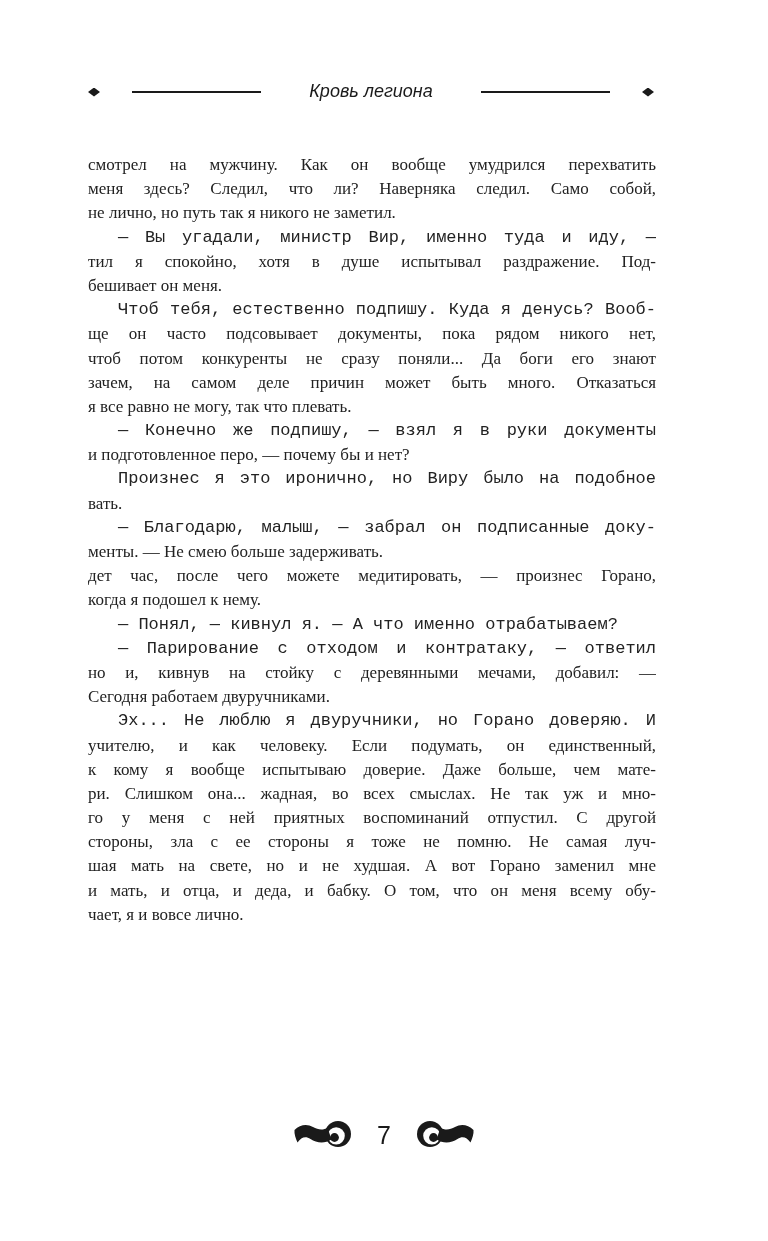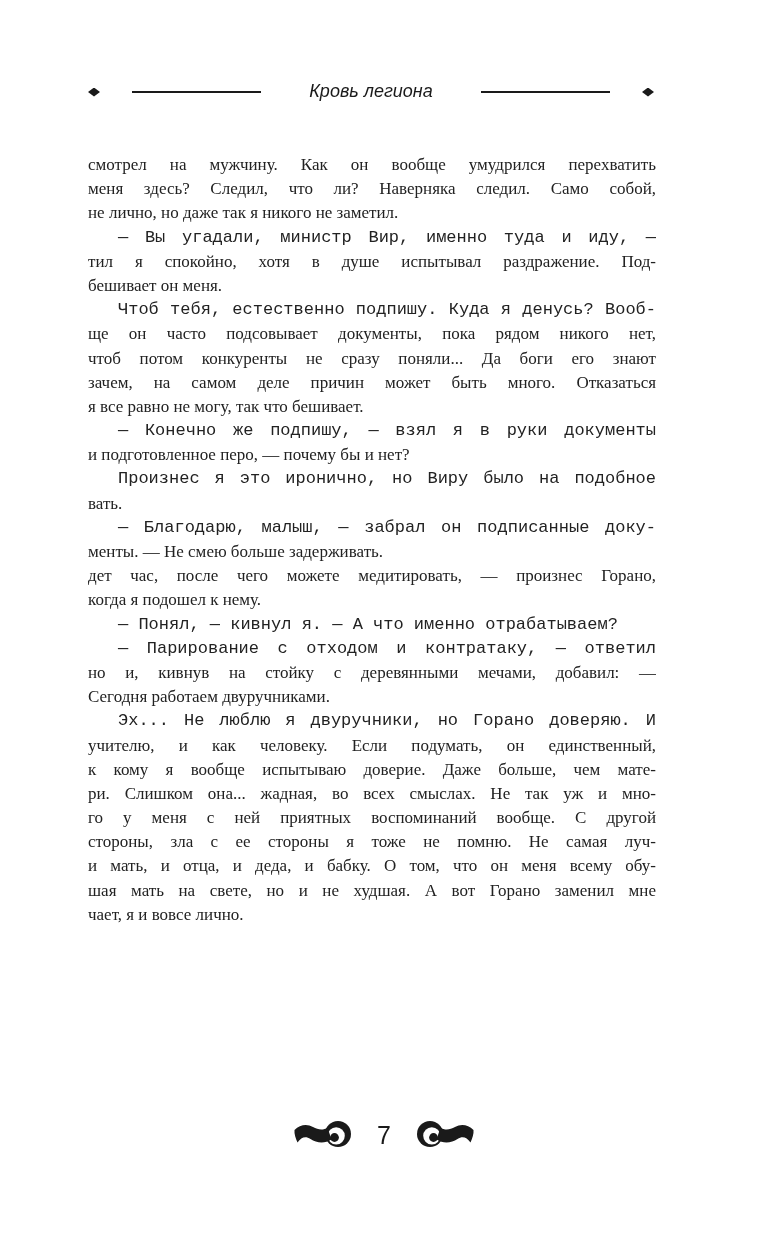--- a/index.html
+++ b/index.html
@@ -64,33 +64,33 @@
     <span class="hdr-rule"></span>
     <span class="hdr-title">Кровь легиона</span>
     <span class="hdr-rule"></span>
     <span class="hdr-diamond"></span>
   </div>
 
   <div class="body-text">
       <div class="para">
         <div class="tl">смотрел на мужчину. Как он вообще умудрился перехватить</div>
         <div class="tl">меня здесь? Следил, что ли? Наверняка следил. Само собой,</div>
-        <div class="tl last">не лично, но даже так я никого не заметил.</div>
+        <div class="tl last">не лично, но путь так я никого не заметил.</div>
       </div>
       <div class="para">
         <div class="tl ind">— Вы угадали, министр Вир, именно туда и иду, — отве-</div>
         <div class="tl">тил я спокойно, хотя в душе испытывал раздражение. Под-</div>
         <div class="tl last">бешивает он меня.</div>
       </div>
       <div class="para">
         <div class="tl ind">Чтоб тебя, естественно подпишу. Куда я денусь? Вооб-</div>
         <div class="tl">ще он часто подсовывает документы, пока рядом никого нет,</div>
         <div class="tl">чтоб потом конкуренты не сразу поняли... Да боги его знают</div>
         <div class="tl">зачем, на самом деле причин может быть много. Отказаться</div>
-        <div class="tl last">я все равно не могу, так что бешивает.</div>
+        <div class="tl last">я все равно не могу, так что плевать.</div>
       </div>
       <div class="para">
         <div class="tl ind">— Конечно же подпишу, — взял я в руки документы</div>
         <div class="tl last">и подготовленное перо, — почему бы и нет?</div>
       </div>
       <div class="para">
         <div class="tl ind">Произнес я это иронично, но Виру было на подобное пле-</div>
         <div class="tl last">вать.</div>
       </div>
       <div class="para">
@@ -107,24 +107,24 @@
       <div class="para">
         <div class="tl ind">— Парирование с отходом и контратаку, — ответил Гора-</div>
         <div class="tl">но и, кивнув на стойку с деревянными мечами, добавил: —</div>
         <div class="tl last">Сегодня работаем двуручниками.</div>
       </div>
       <div class="para">
         <div class="tl ind">Эх... Не люблю я двуручники, но Горано доверяю. И как</div>
         <div class="tl">учителю, и как человеку. Если подумать, он единственный,</div>
         <div class="tl">к кому я вообще испытываю доверие. Даже больше, чем мате-</div>
         <div class="tl">ри. Слишком она... жадная, во всех смыслах. Не так уж и мно-</div>
-        <div class="tl">го у меня с ней приятных воспоминаний вообще. С другой</div>
+        <div class="tl">го у меня с ней приятных воспоминаний отпустил. С другой</div>
         <div class="tl">стороны, зла с ее стороны я тоже не помню. Не самая луч-</div>
+        <div class="tl">шая мать на свете, но и не худшая. А вот Горано заменил мне</div>
         <div class="tl">и мать, и отца, и деда, и бабку. О том, что он меня всему обу-</div>
-        <div class="tl">шая мать на свете, но и не худшая. А вот Горано заменил мне</div>
         <div class="tl last">чает, я и вовсе лично.</div>
       </div>
     </div>
 
   <div class="page-footer">
     <svg class="orn left" width="62" height="30" viewBox="0 0 62 30" xmlns="http://www.w3.org/2000/svg">
       <circle cx="45" cy="14" r="13" fill="#1a1a1a"></circle>
       <circle cx="43.2" cy="15.8" r="8.6" fill="#ffffff"></circle>
       <circle cx="41.5" cy="17.5" r="4.4" fill="#1a1a1a"></circle>
       <path fill="#1a1a1a" d="M1.5,10 C7,4.5 14,3.5 20,7 C25,10 30.5,10.5 34.5,7.5 L38.5,19.5 C31.5,24 23.5,23 17.5,19 C12.5,15.8 8.5,17 4.5,22.5 C2.8,18.5 1,13.8 1.5,10 Z"></path>

